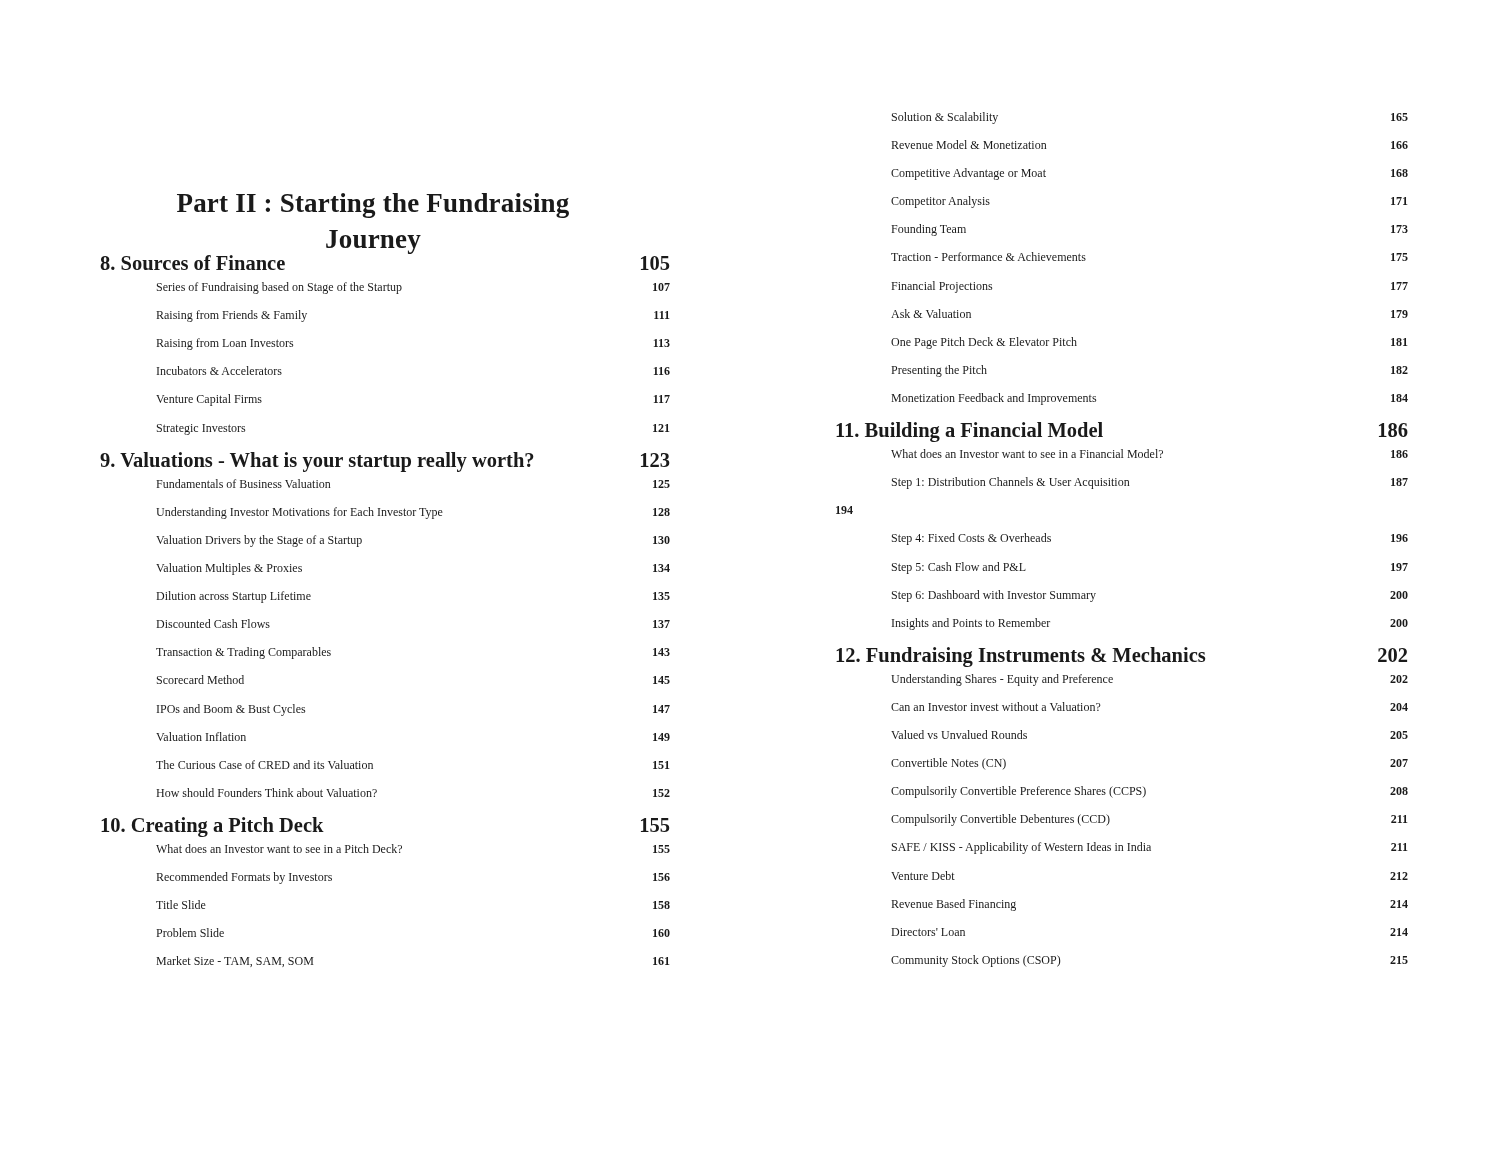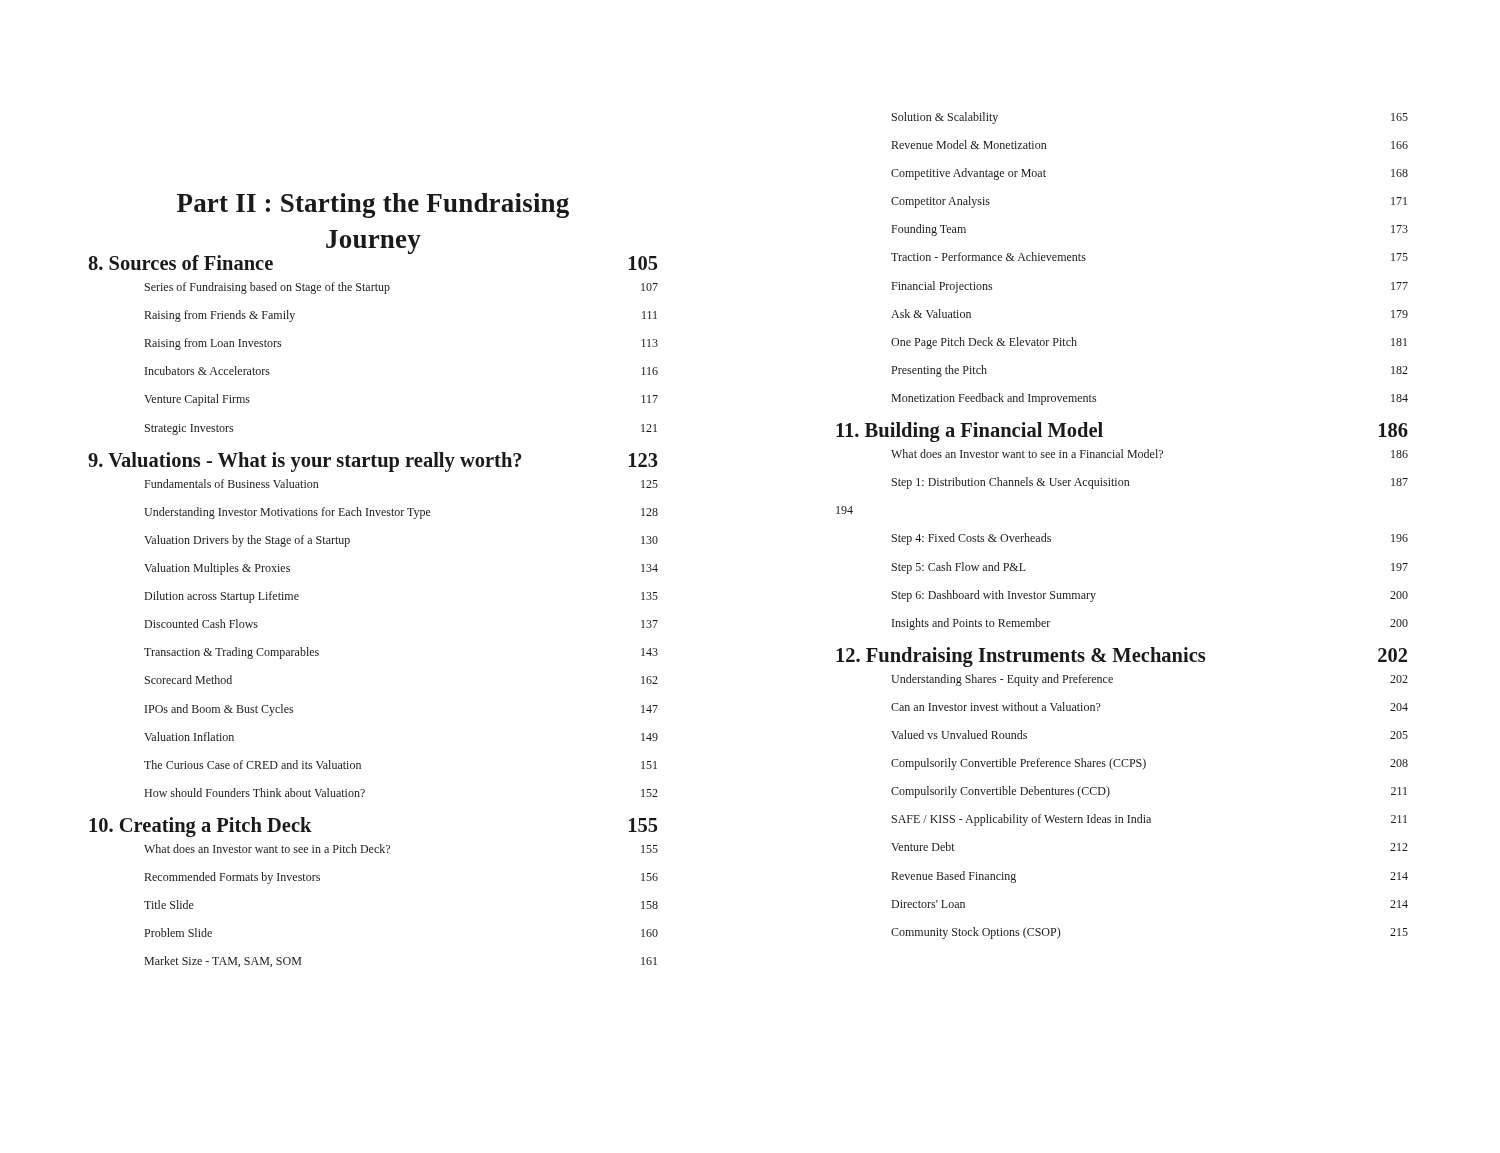--- a/index.html
+++ b/index.html
@@ -24,21 +24,21 @@
     top: 144px;
     width: 570px;
     text-align: center;
     font-size: 27px;
     font-weight: bold;
     line-height: 36px;
     letter-spacing: 0.2px;
     margin-top: 41px;
   }
   .toc-col-left {
-    left: 88px;
+    left: 100px;
     top: 252px;
     width: 570px;
   }
   .toc-col-right {
     left: 835px;
     top: 110px;
     width: 573px;
   }
   .toc-row {
     display: flex;
@@ -46,20 +46,21 @@
     align-items: baseline;
     height: 28.1px;
   }
   .toc-row .label {
     text-align: left;
     padding-right: 10px;
   }
   .toc-row .page {
     text-align: center;
     white-space: nowrap;
+    font-weight: bold;
   }
   .toc-row.chapter {
     font-weight: bold;
     font-size: 20.5px;
   }
   .toc-row.item {
     font-size: 12px;
   }
   .toc-row.item .label {
     padding-left: 56px;
@@ -129,21 +130,21 @@
     <div class="toc-row item">
       <span class="label">Discounted Cash Flows</span>
       <span class="page">137</span>
     </div>
     <div class="toc-row item">
       <span class="label">Transaction &amp; Trading Comparables</span>
       <span class="page">143</span>
     </div>
     <div class="toc-row item">
       <span class="label">Scorecard Method</span>
-      <span class="page">162</span>
+      <span class="page">145</span>
     </div>
     <div class="toc-row item">
       <span class="label">IPOs and Boom &amp; Bust Cycles</span>
       <span class="page">147</span>
     </div>
     <div class="toc-row item">
       <span class="label">Valuation Inflation</span>
       <span class="page">149</span>
     </div>
     <div class="toc-row item">
@@ -263,20 +264,24 @@
       <span class="label">Understanding Shares - Equity and Preference</span>
       <span class="page">202</span>
     </div>
     <div class="toc-row item">
       <span class="label">Can an Investor invest without a Valuation?</span>
       <span class="page">204</span>
     </div>
     <div class="toc-row item">
       <span class="label">Valued vs Unvalued Rounds</span>
       <span class="page">205</span>
+    </div>
+    <div class="toc-row item">
+      <span class="label">Convertible Notes (CN)</span>
+      <span class="page">207</span>
     </div>
     <div class="toc-row item">
       <span class="label">Compulsorily Convertible Preference Shares (CCPS)</span>
       <span class="page">208</span>
     </div>
     <div class="toc-row item">
       <span class="label">Compulsorily Convertible Debentures (CCD)</span>
       <span class="page">211</span>
     </div>
     <div class="toc-row item">

